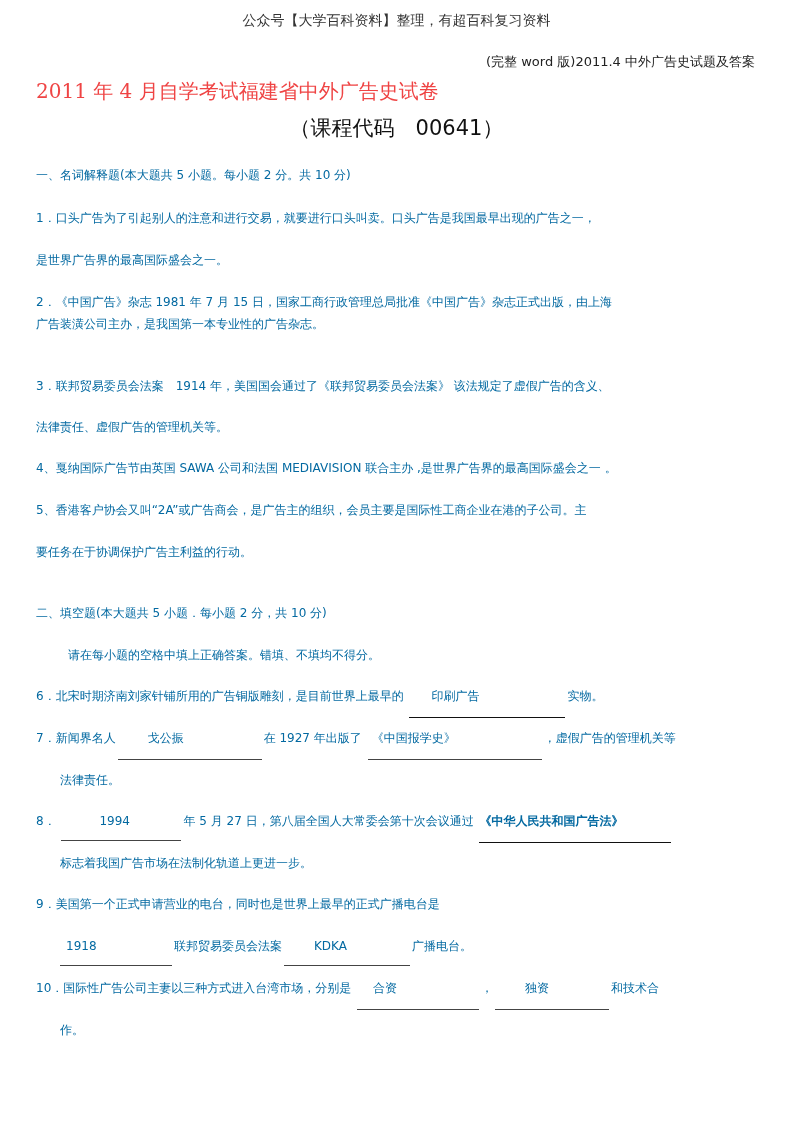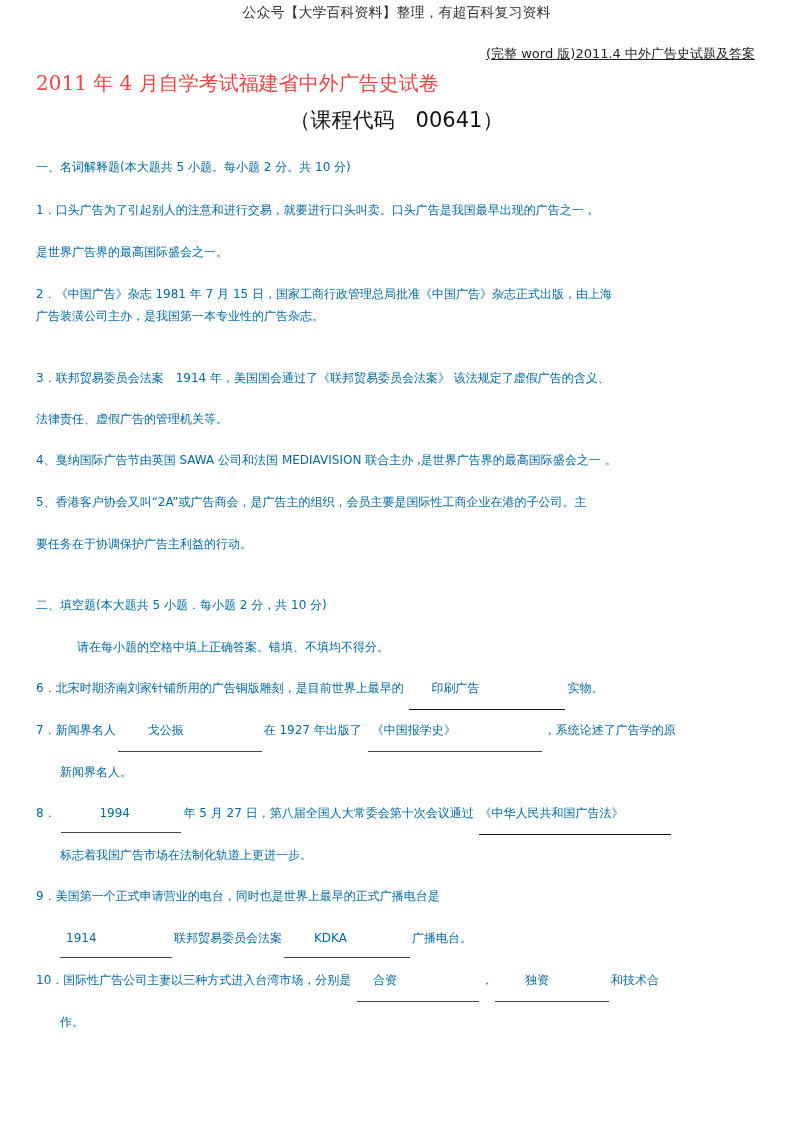--- a/index.html
+++ b/index.html
@@ -1,40 +1,40 @@
 <!DOCTYPE html>
 <html><head>
   <meta charset="utf-8">
   <style>
     html, body { margin: 0; padding: 0; background: #ffffff; }
     body {
       width: 793px; height: 1122px; position: relative; overflow: hidden;
       font-family: "DejaVu Sans", "Liberation Sans", sans-serif;
       color: #111111;
     }
-    .abs { position: absolute; white-space: nowrap; }
+    .abs { position: absolute; white-space: nowrap; margin-top: 8px; }
     .watermark {
       left: 0; width: 793px; top: 4px; text-align: center;
       font-family: "DejaVu Serif", "Liberation Serif", serif;
       font-size: 14px; color: #333333;
     }
     .header-right {
-      right: 38px; top: 45px; font-size: 13px; color: #222; text-decoration: underline;
+      right: 38px; top: 45px; font-size: 13px; color: #222;
     }
     .doc-title {
       left: 36px; top: 70px;
       font-family: "DejaVu Serif", "Liberation Serif", serif;
       font-size: 20px; color: #ef4444;
     }
     .doc-subtitle {
       left: 0; width: 793px; top: 106px; text-align: center;
       font-size: 21px; color: #111;
     }
     .line { left: 36px; font-size: 12px; color: #0369a1; }
-    .indent1 { left: 77px; }
+    .indent1 { left: 68px; }
     .indent2 { left: 60px; }
     .blank {
       display: inline-block; border-bottom: 1.5px solid #444; text-align: left;
       padding-bottom: 12px; margin: 0 2px; vertical-align: baseline;
     }
     .blank.dark { border-bottom-color: #111; }
   </style>
 </head>
 <body>
 
@@ -62,33 +62,33 @@
 <div class="abs line" style="top:597px;">二、填空题(本大题共 5 小题．每小题 2 分，共 10 分)</div>
 <div class="abs line indent1" style="top:639px;">请在每小题的空格中填上正确答案。错填、不填均不得分。</div>
 
 <div class="abs line" style="top:680px;">
   <span>6．北宋时期济南刘家针铺所用的广告铜版雕刻，是目前世界上最早的</span>
   <span class="blank dark" style="width:156px;padding-left:22px;box-sizing:border-box;">印刷广告</span><span>实物。</span>
 </div>
 
 <div class="abs line" style="top:722px;">
   <span>7．新闻界名人</span><span class="blank" style="width:144px;padding-left:30px;box-sizing:border-box;">戈公振</span><span>在 1927 年出版了</span>
-  <span class="blank" style="width:174px;padding-left:4px;box-sizing:border-box;">《中国报学史》</span><span>，系统论述了广告学的原</span>
+  <span class="blank" style="width:174px;padding-left:4px;box-sizing:border-box;">《中国报学史》</span><span>，虚假广告的管理机关等</span>
 </div>
-<div class="abs line indent2" style="top:764px;">新闻界名人。</div>
+<div class="abs line indent2" style="top:764px;">法律责任。</div>
 
 <div class="abs line" style="top:805px;">
   <span>8．</span>
   <span class="blank" style="width:120px;padding-left:38px;box-sizing:border-box;">1994</span><span>年 5 月 27 日，第八届全国人大常委会第十次会议通过</span>
-  <span class="blank dark" style="width:192px;box-sizing:border-box;">《中华人民共和国广告法》</span>
+  <span class="blank dark" style="width:192px;box-sizing:border-box;font-weight:bold;">《中华人民共和国广告法》</span>
 </div>
 <div class="abs line indent2" style="top:847px;">标志着我国广告市场在法制化轨道上更进一步。</div>
 
 <div class="abs line" style="top:888px;">9．美国第一个正式申请营业的电台，同时也是世界上最早的正式广播电台是</div>
 <div class="abs line indent2" style="top:930px;">
-  <span class="blank" style="width:112px;padding-left:6px;box-sizing:border-box;margin-left:0;">1914</span><span>联邦贸易委员会法案</span><span class="blank" style="width:126px;padding-left:30px;box-sizing:border-box;">KDKA</span><span>广播电台。</span>
+  <span class="blank" style="width:112px;padding-left:6px;box-sizing:border-box;margin-left:0;">1918</span><span>联邦贸易委员会法案</span><span class="blank" style="width:126px;padding-left:30px;box-sizing:border-box;">KDKA</span><span>广播电台。</span>
 </div>
 
 <div class="abs line" style="top:972px;">
   <span>10．国际性广告公司主妻以三种方式进入台湾市场，分别是</span>
   <span class="blank" style="width:122px;padding-left:16px;box-sizing:border-box;">合资</span><span>，</span><span class="blank" style="width:114px;padding-left:30px;box-sizing:border-box;">独资</span><span>和技术合</span>
 </div>
 <div class="abs line indent2" style="top:1014px;">作。</div>
 
 </body></html>

